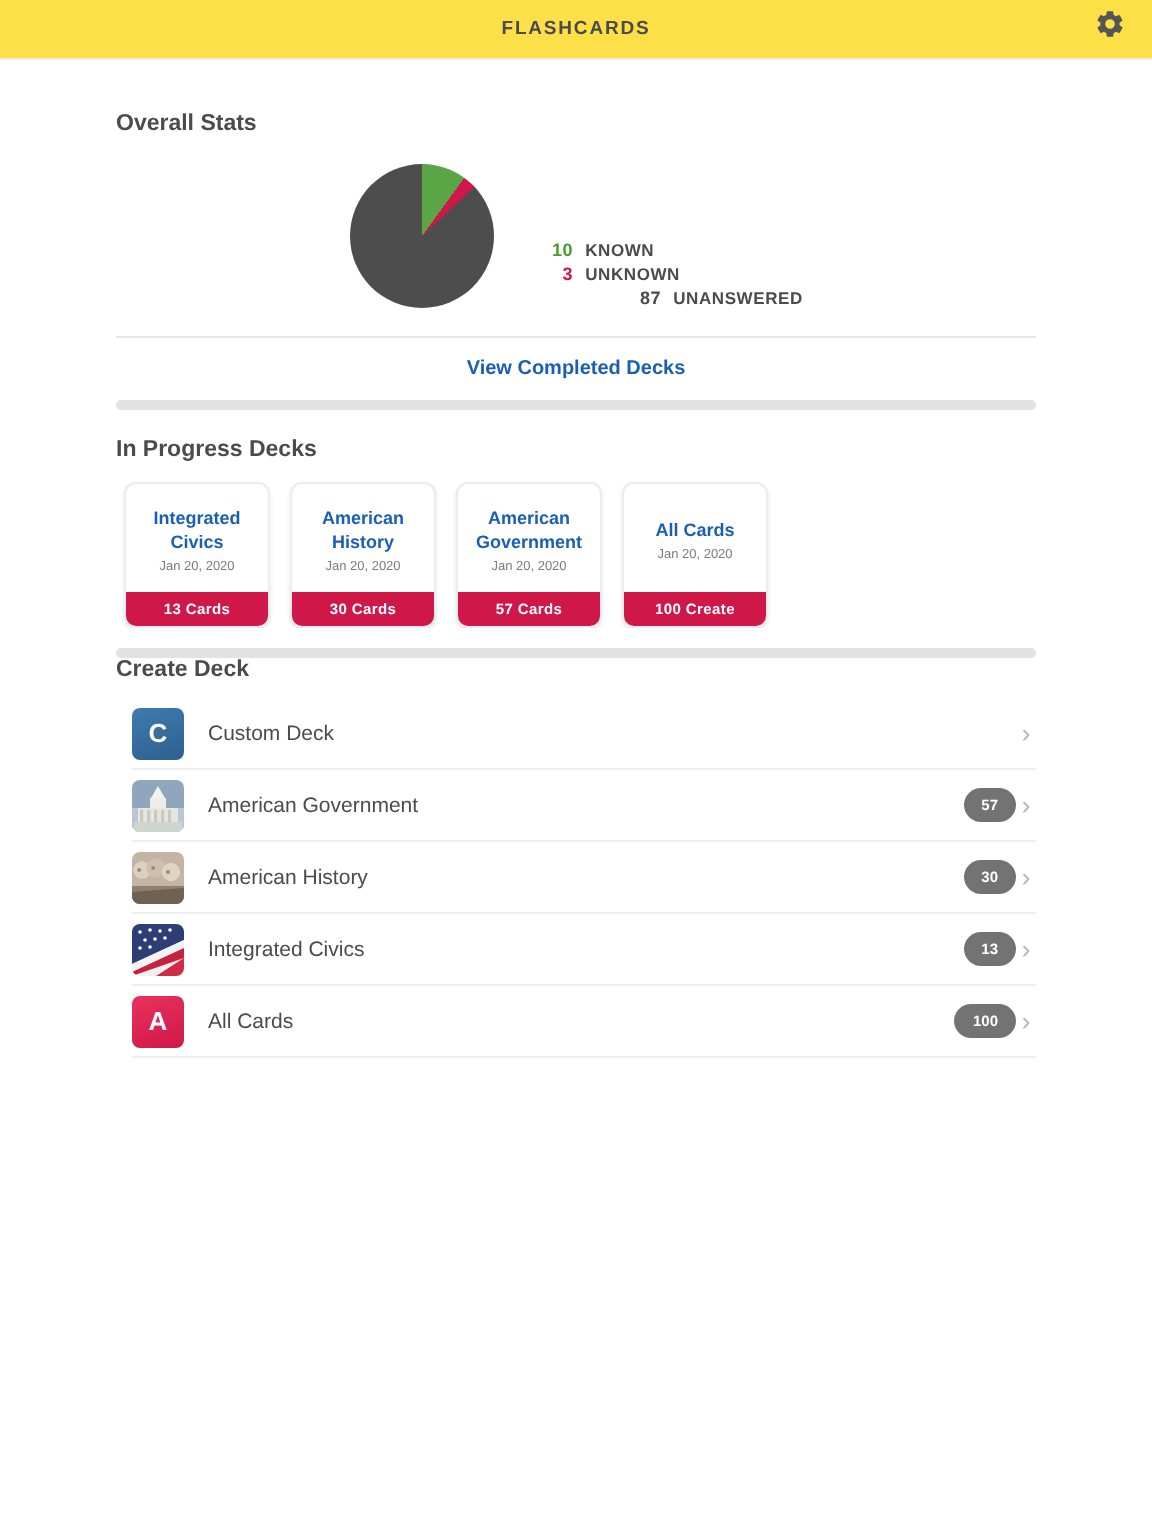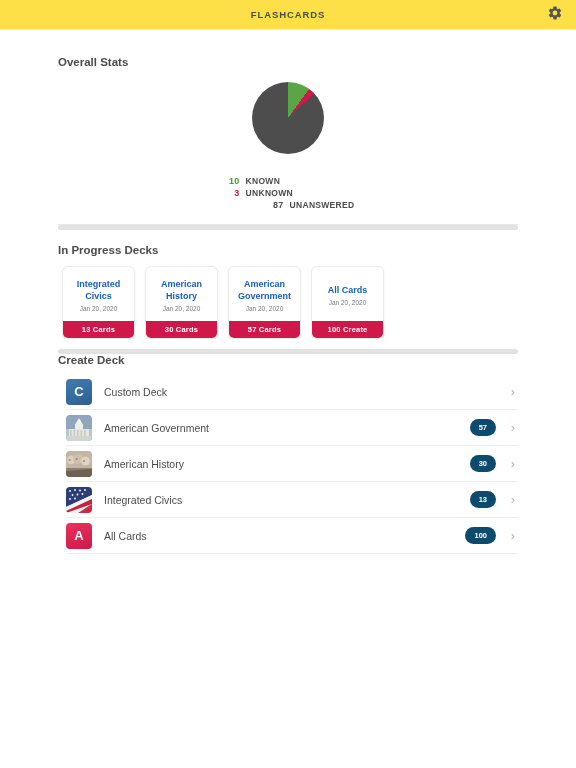--- a/index.html
+++ b/index.html
@@ -47,25 +47,24 @@
     color: #4b4b4b;
     padding: 0 0 0 58px;
   }
   .title-overall { padding-top: 26px; }
   .title-progress { padding-top: 14px; }
   .title-create { }
 
   
   .stats-wrap {
     display: flex;
-    align-items: center;
+    align-items: flex-end;
     justify-content: center;
     gap: 22px;
     padding: 14px 0 10px 0;
-    flex-direction: column;
   }
   .pie {
     width: 72px; height: 72px;
     border-radius: 50%;
     background: conic-gradient(
       #5aa545 0deg 36deg,
       #d0174a 36deg 46.8deg,
       #4d4d4d 46.8deg 360deg
     );
   }
@@ -192,29 +191,28 @@
   .thumb-img { position: relative; }
   .thumb-img svg { width: 26px; height: 26px; display: block; }
 
   .row-label {
     margin-left: 12px;
     font-size: 10.5px;
     color: #4b4b4b;
     flex: 1;
   }
   .row-badge {
-    background: #0c4a6e;
+    background: #737373;
     color: #ffffff;
     font-size: 7.5px;
     font-weight: bold;
     border-radius: 9px;
     padding: 4px 9px;
     min-width: 26px;
     text-align: center;
-    margin-right: 12px;
   }
   .row-chevron {
     width: 10px;
     color: #b5b5b5;
     font-size: 13px;
     text-align: center;
     line-height: 1;
   }
 </style>
 </head>
@@ -248,20 +246,21 @@
       </div>
       <div class="legend-row">
         <span class="legend-num num-unanswered">87</span>
         <span class="legend-lbl">UNANSWERED</span>
       </div>
     </div>
   </div>
 
   <div class="divider-line"></div>
 
+  <a class="view-completed">View Completed Decks</a>
 
   <div class="scroll-divider"></div>
 
   <div class="section-title title-progress">In Progress Decks</div>
 
   <div class="decks-strip">
     <div class="deck-card tall">
       <div class="deck-body">
         <div class="deck-name">Integrated Civics</div>
         <div class="deck-date">Jan 20, 2020</div>

